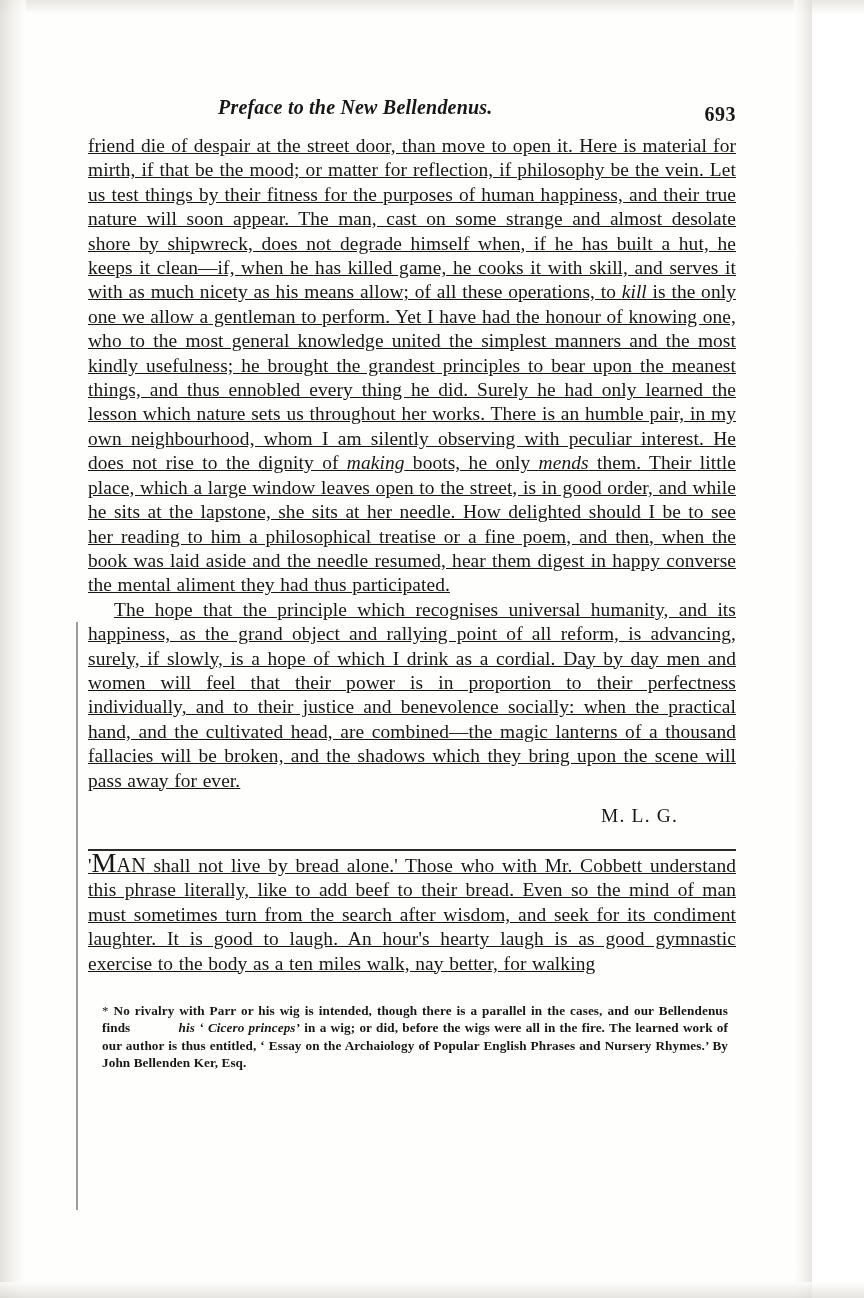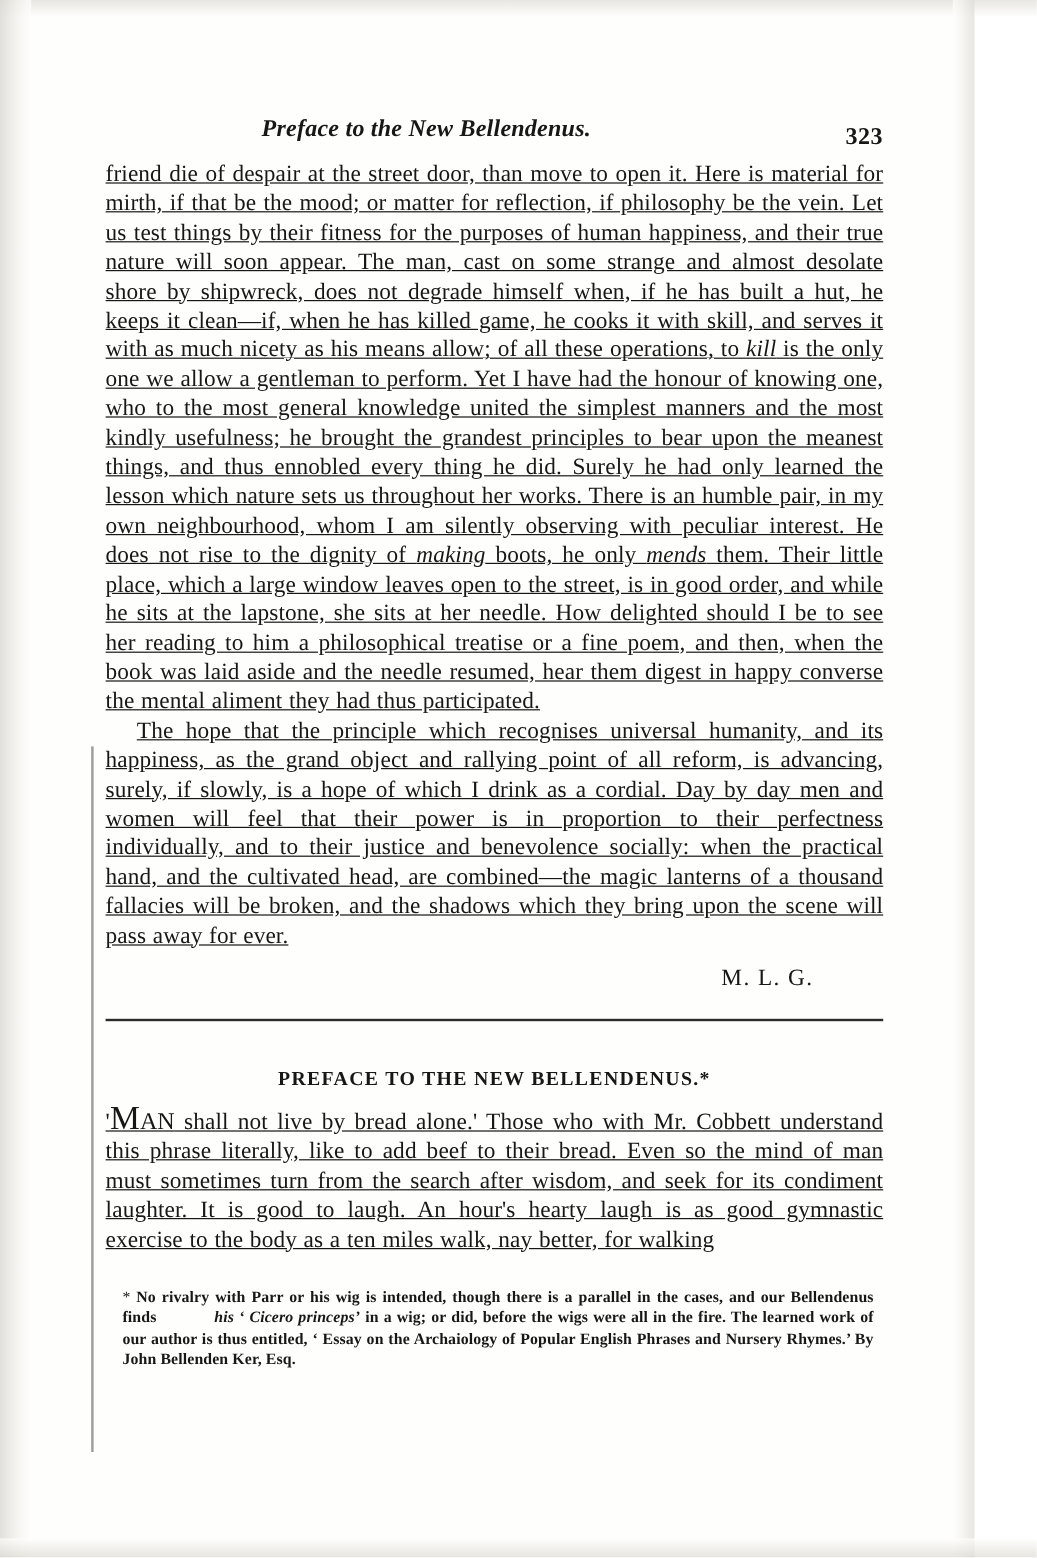--- a/index.html
+++ b/index.html
@@ -168,34 +168,31 @@
   <div class="scan-edge-top"></div>
   <div class="scan-edge-left"></div>
   <div class="scan-edge-right"></div>
   <div class="scan-edge-bottom"></div>
   <div class="gutter-rule"></div>
 
   <div class="content">
 
     <header class="running-head">
       <div class="head-title">Preface to the New Bellendenus.</div>
-      <div class="page-number">323</div>
+      <div class="page-number">693</div>
     </header>
 
     <section class="body-text">
       <p id="p1">friend die of despair at the street door, than move to open it. Here is material for mirth, if that be the mood; or matter for reflection, if philosophy be the vein.    Let us test things by their fitness for the purposes of human happiness, and their true nature will soon appear.    The man, cast on some strange and almost desolate shore by shipwreck, does not degrade himself when, if he has built a hut, he keeps it clean—if, when he has killed game, he cooks it with skill, and serves it with as much nicety as his means allow; of all these operations, to <em>kill</em> is the only one we allow a gentleman to perform.    Yet I have had the honour of knowing one, who to the most general knowledge united the simplest manners and the most kindly usefulness; he brought the grandest principles to bear upon the meanest things, and thus ennobled every thing he did.    Surely he had only learned the lesson which nature sets us throughout her works.    There is an humble pair, in my own neighbourhood, whom I am silently observing with peculiar interest.    He does not rise to the dignity of <em>making</em> boots, he only <em>mends</em> them.    Their little place, which a large window leaves open to the street, is in good order, and while he sits at the lapstone, she sits at her needle.    How delighted should I be to see her reading to him a philosophical treatise or a fine poem, and then, when the book was laid aside and the needle resumed, hear them digest in happy converse the mental aliment they had thus participated.</p>
       <p class="indent" id="p2">The hope that the principle which recognises universal humanity, and its happiness, as the grand object and rallying point of all reform, is advancing, surely, if slowly, is a hope of which I drink as a cordial. Day by day men and women will feel that their power is in proportion to their perfectness individually, and to their justice and benevolence socially: when the practical hand, and the cultivated head, are combined—the magic lanterns of a thousand fallacies will be broken, and the shadows which they bring upon the scene will pass away for ever.</p>
       <div class="signature">M. L. G.</div>
     </section>
 
     <hr class="rule">
 
-    <h2 class="section-title">
-      <span>PREFACE TO THE NEW BELLENDENUS.</span><span class="asterisk">*</span>
-    </h2>
 
     <section class="body-text">
       <p id="p3"><span>'</span><span class="smallcaps">Man</span> shall not live by bread alone.'    Those who with Mr. Cobbett understand this phrase literally, like to add beef to their bread.    Even so the mind of man must sometimes turn from the search after wisdom, and seek for its condiment laughter.    It is good to laugh.    An hour's hearty laugh is as good gymnastic exercise to the body as a ten miles walk, nay better, for walking</p>
     </section>
 
     <div class="footnote-wrap">
       <p class="footnote" id="fn1"><span class="fn-mark">*</span> <b>No rivalry with Parr or his wig is intended, though there is a parallel in the cases, and our Bellendenus finds </b><b><i>his ‘ Cicero princeps’</i></b><b> in a wig; or did, before the wigs were all in the fire.    The learned work of our author is thus entitled, ‘ </b><b>Essay on the Archaiology of Popular English Phrases and Nursery Rhymes.’</b><b>    By John Bellenden Ker, Esq.</b></p>
     </div>
 
   </div>

